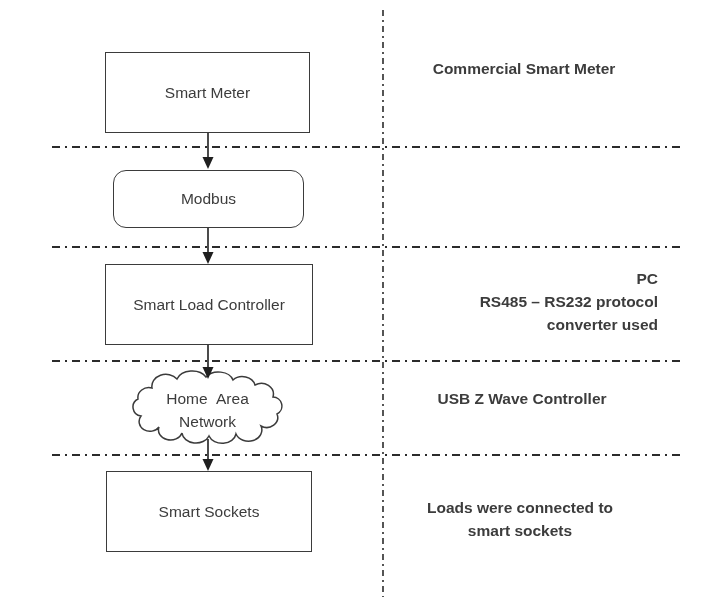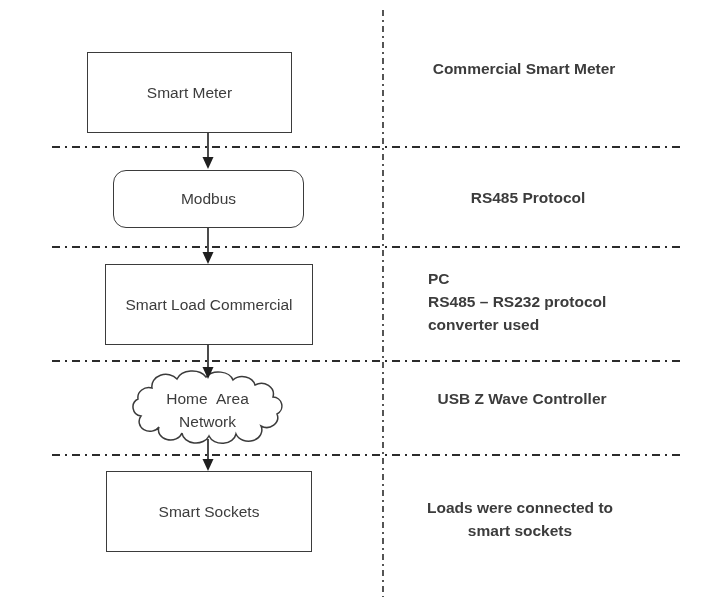--- a/index.html
+++ b/index.html
@@ -40,21 +40,21 @@
     background:transparent;
   }
   .annotation{
     position:absolute;
     font-size:15.5px;
     line-height:23px;
     white-space:pre-line;
     font-weight:bold;
   }
   .ann-center{text-align:center;}
-  .ann-left{text-align:left;}
+  .ann-left{text-align:right;}
 </style>
 </head>
 <body>
 
 <div class="canvas">
 
   <svg class="overlay" width="723" height="616" viewBox="0 0 723 616" xmlns="http://www.w3.org/2000/svg">
 
     <line x1="52" y1="147" x2="684" y2="147" stroke="#2b2b2b" stroke-width="2" stroke-dasharray="8 5 2 5"></line>
     <line x1="52" y1="247" x2="684" y2="247" stroke="#2b2b2b" stroke-width="2" stroke-dasharray="8 5 2 5"></line>
@@ -90,42 +90,41 @@
     <g>
       <line x1="208" y1="345" x2="208" y2="368" stroke="#1f1f1f" stroke-width="1.6"></line>
       <polygon points="208,379 202.5,367 213.5,367" fill="#1f1f1f"></polygon>
     </g>
     <g>
       <line x1="208" y1="439" x2="208" y2="460" stroke="#1f1f1f" stroke-width="1.6"></line>
       <polygon points="208,471 202.5,459 213.5,459" fill="#1f1f1f"></polygon>
     </g>
   </svg>
 
-  <div class="node rect" style="left:87px;top:52px;width:205px;height:81px;">
+  <div class="node rect" style="left:105px;top:52px;width:205px;height:81px;">
     <span>Smart Meter</span>
   </div>
 
   <div class="node rounded" style="left:113px;top:170px;width:191px;height:58px;">
     <span>Modbus</span>
   </div>
 
   <div class="node rect" style="left:105px;top:264px;width:208px;height:81px;">
-    <span>Smart Load Commercial</span>
+    <span>Smart Load Controller</span>
   </div>
 
   <div class="cloud-label" style="left:140px;top:384px;width:135px;height:52px;">Home Area
 Network</div>
 
   <div class="node rect" style="left:106px;top:471px;width:206px;height:81px;">
     <span>Smart Sockets</span>
   </div>
 
   <div class="annotation ann-center" style="left:404px;top:57px;width:240px;">Commercial Smart Meter</div>
 
-  <div class="annotation ann-center" style="left:408px;top:186px;width:240px;">RS485 Protocol</div>
 
   <div class="annotation ann-left" style="left:428px;top:267px;width:230px;">PC
 RS485 – RS232 protocol
 converter used</div>
 
   <div class="annotation ann-center" style="left:400px;top:496px;width:240px;">Loads were connected to
 smart sockets</div>
 
   <div class="annotation ann-center" style="left:402px;top:387px;width:240px;">USB Z Wave Controller</div>
 

